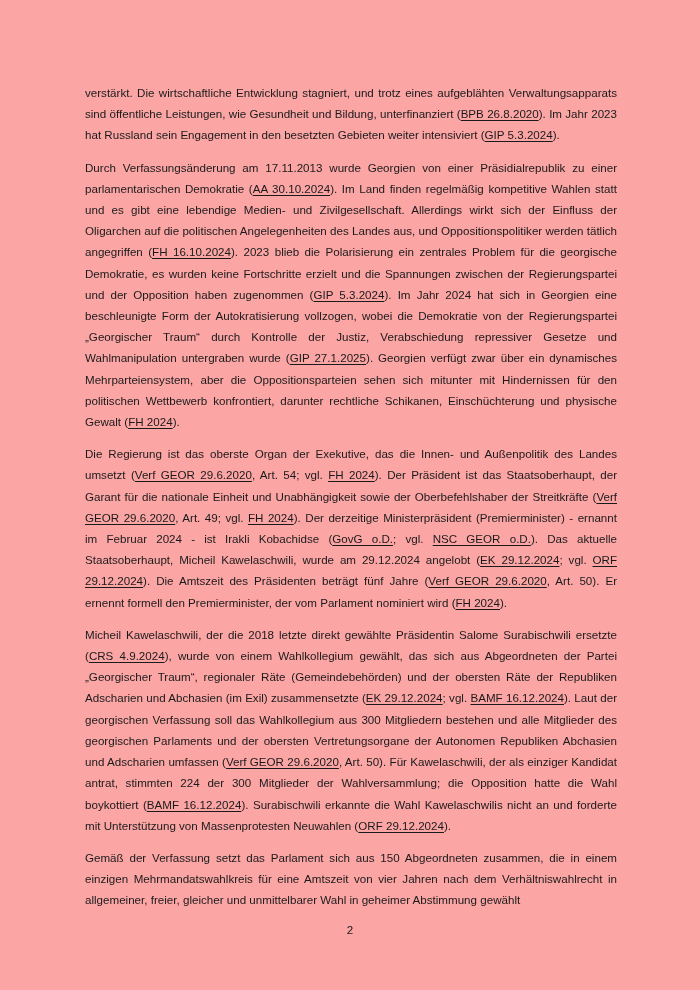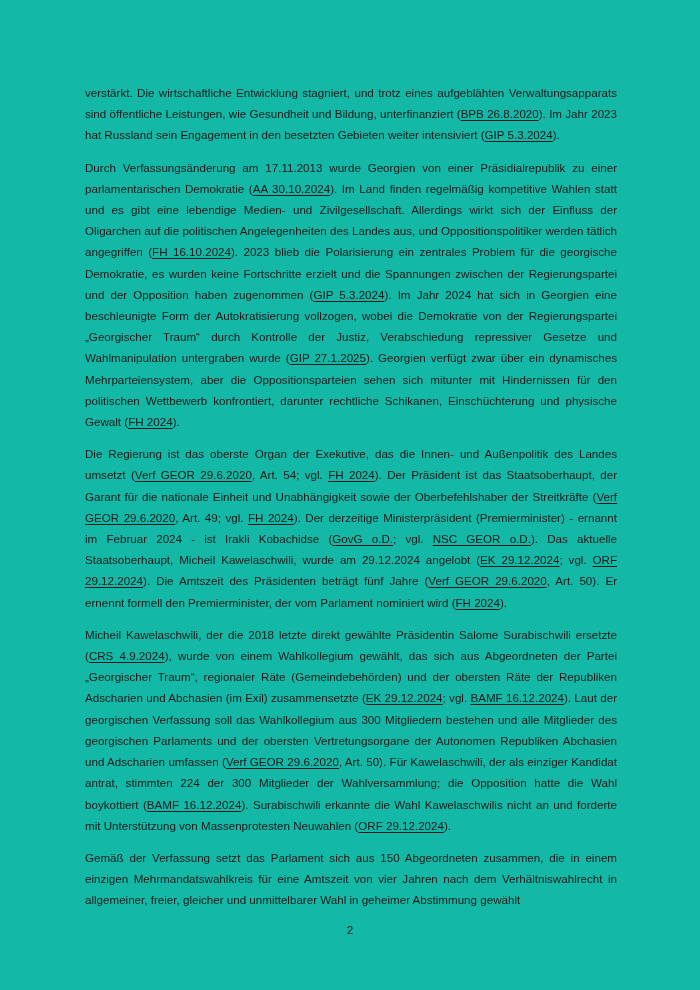--- a/index.html
+++ b/index.html
@@ -11,21 +11,21 @@
     height: 990px;
     background: #ffffff;
     font-family: "Liberation Sans", sans-serif;
     color: #1a1a1a;
     position: relative;
     overflow: hidden;
   }
   .page {
     position: absolute;
     inset: 0;
-    background: #14b8a6;
+    background: #fca5a5;
   }
   .content {
     padding: 82px 83px 0 85px;
   }
   p.para {
     margin: 0 0 11px 0;
     font-size: 11.6px;
     line-height: 21.2px;
     text-align: justify;
     hyphens: auto;

